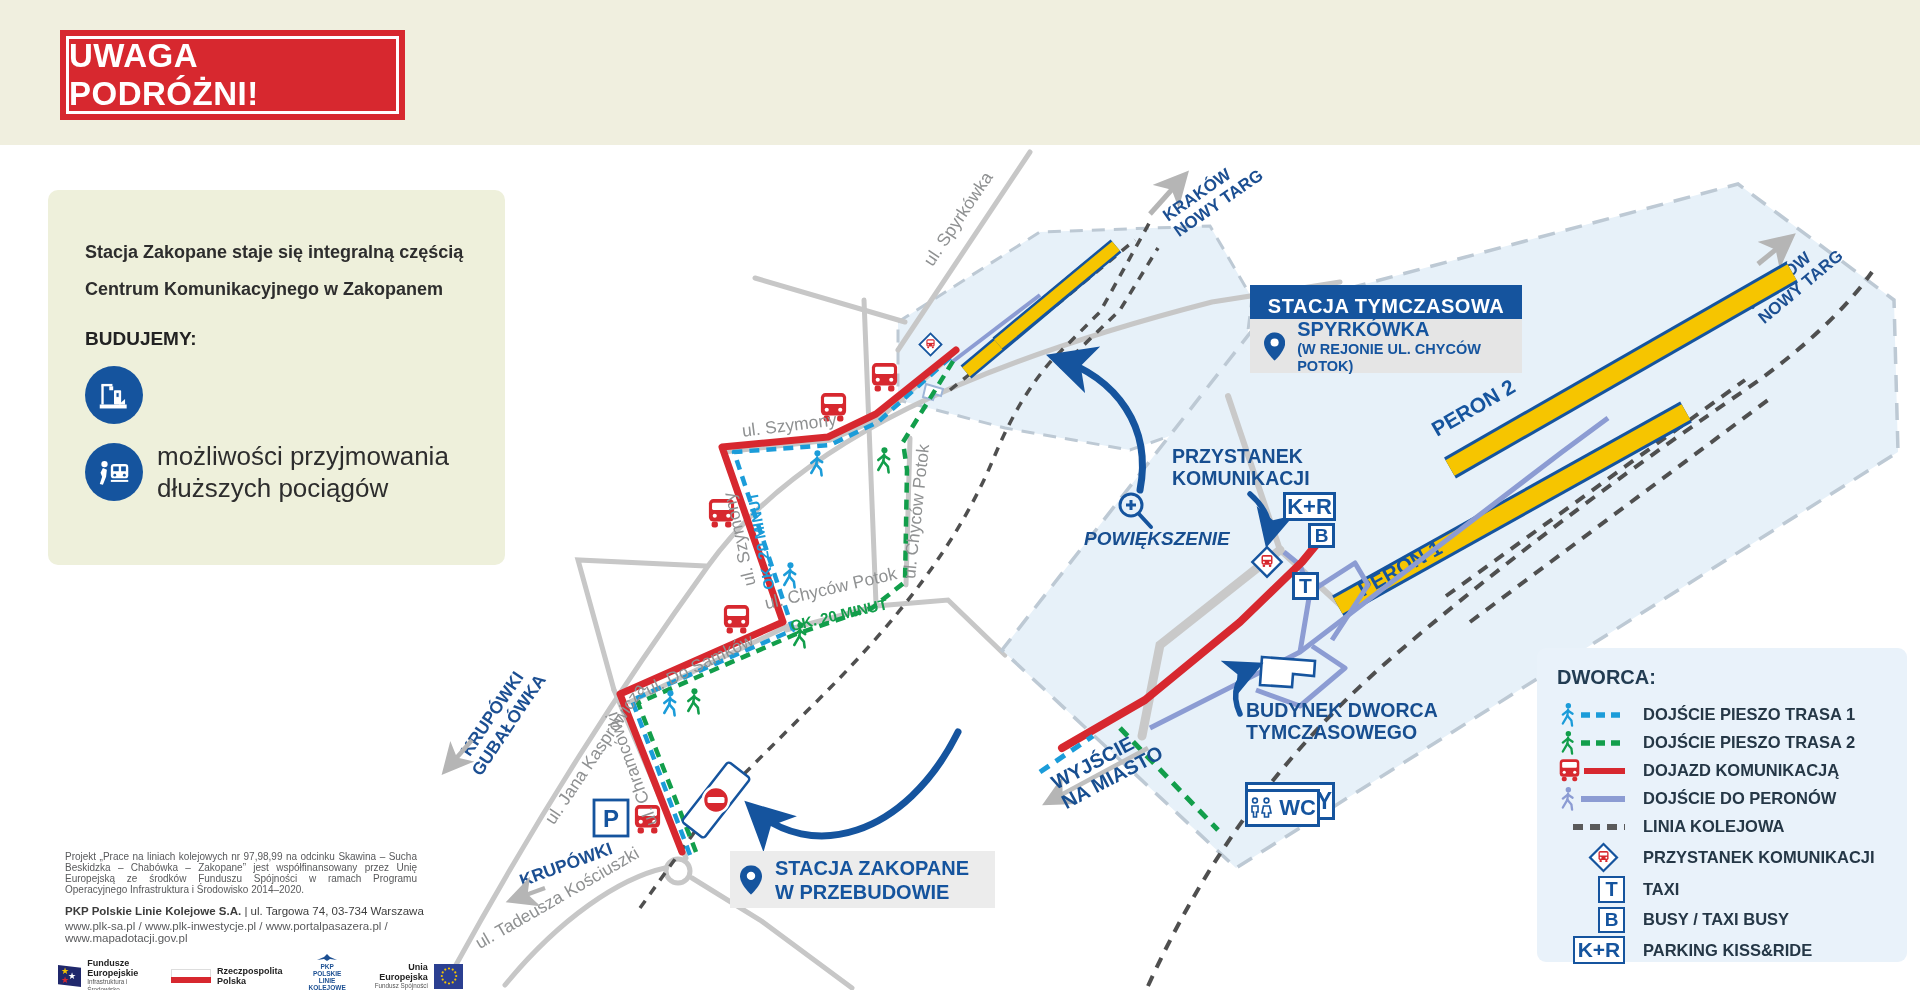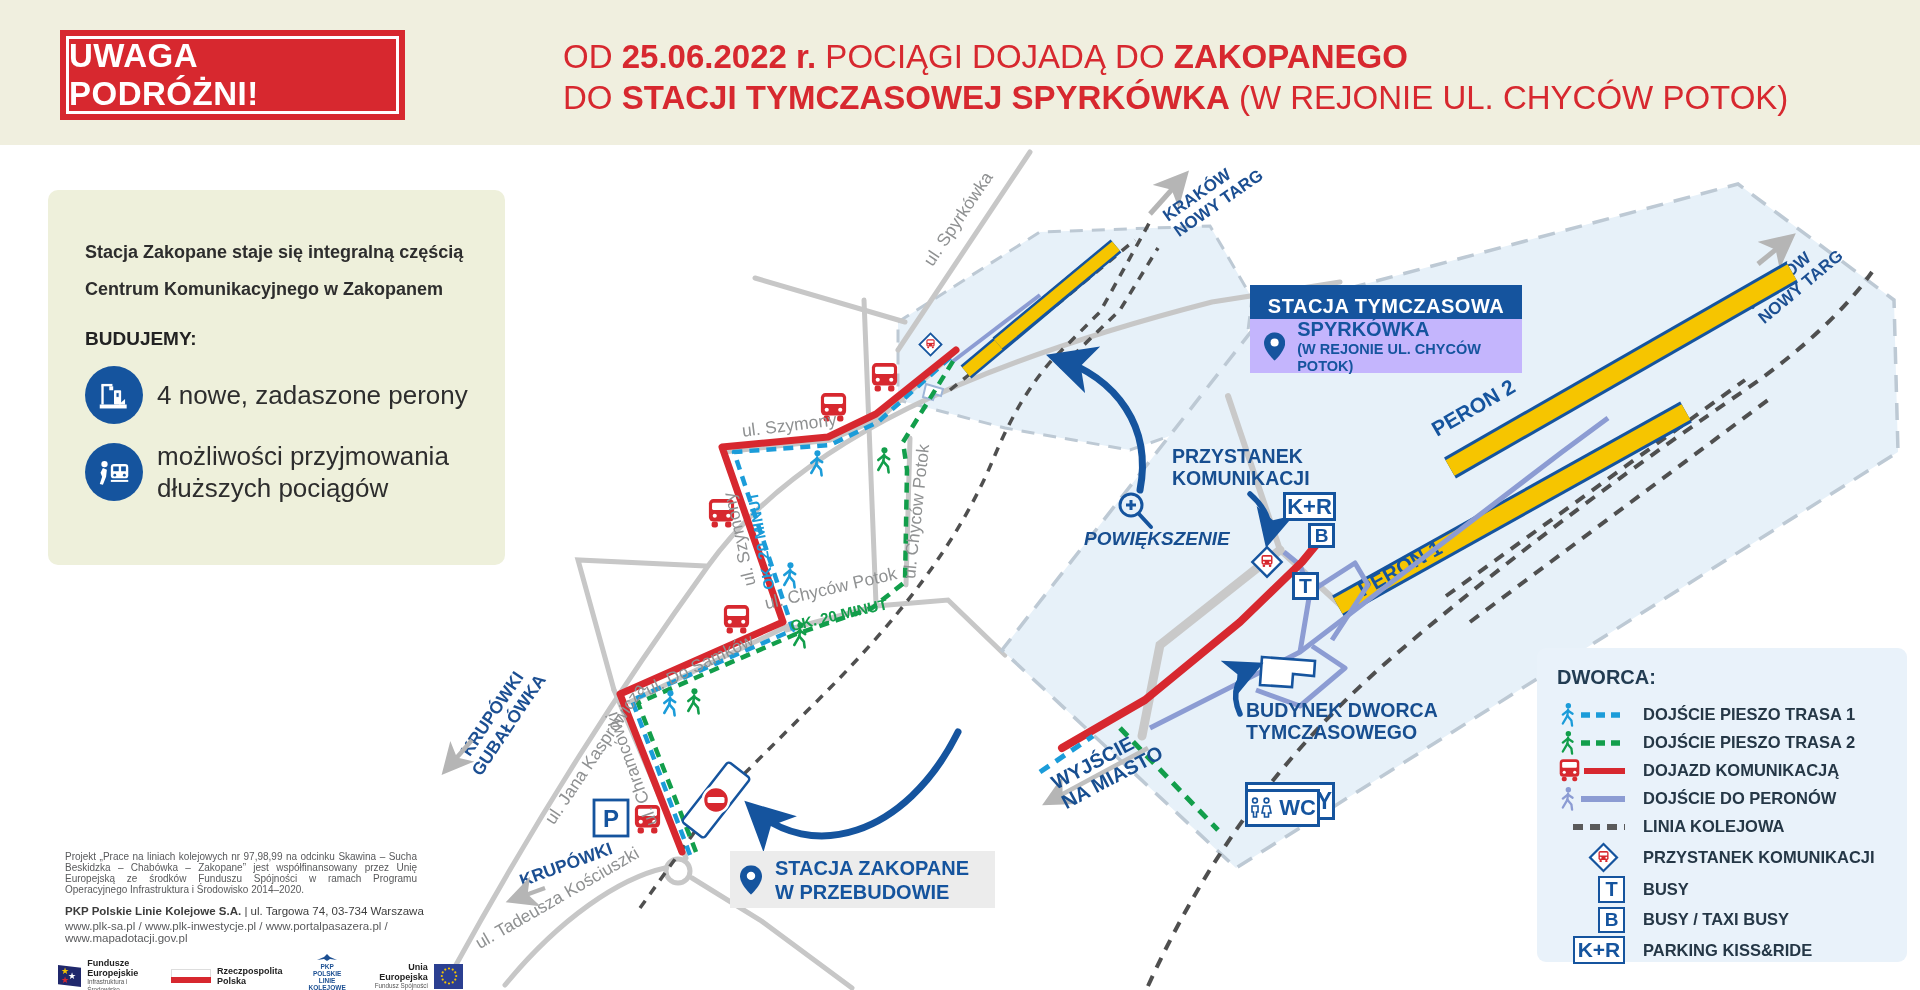--- a/index.html
+++ b/index.html
@@ -21,21 +21,21 @@
          padding:44px 30px 0 37px;}
   #panel .title{font-size:18px;line-height:37px;font-weight:bold;color:#2d2d2d;width:400px;}
   #panel .budujemy{font-size:19px;font-weight:bold;color:#222;margin-top:20px;}
   .pitem{display:flex;align-items:center;margin-top:16px;}
   .pitem .circ{flex:0 0 58px;width:58px;height:58px;border-radius:50%;background:#15549e;
                display:flex;align-items:center;justify-content:center;}
   .pitem .txt{margin-left:14px;font-size:26px;line-height:32px;color:#2d2d2d;}
   
   #stacja-tym-title{left:1250px;top:285px;width:272px;height:42px;background:#15549e;color:#fff;
         display:flex;align-items:center;justify-content:center;font-weight:bold;font-size:20px;letter-spacing:.5px;}
-  #stacja-tym-body{left:1250px;top:319px;width:272px;height:54px;background:#c4b5fd;display:flex;align-items:center;
+  #stacja-tym-body{left:1250px;top:319px;width:272px;height:54px;background:#e5e5e5;display:flex;align-items:center;
         padding:0 0 0 14px;box-sizing:border-box;}
   #stacja-tym-body .nm{margin-left:12px;color:#15549e;line-height:1.15;}
   #stacja-tym-body .nm .big{font-weight:bold;font-size:20px;}
   #stacja-tym-body .nm .sub{font-weight:bold;font-size:14.5px;}
   .sqbox{background:#fff;border:3px solid #15549e;color:#15549e;font-weight:bold;
          display:flex;align-items:center;justify-content:center;box-sizing:border-box;}
   #kr-box{left:1283px;top:492px;width:53px;height:29px;font-size:22px;}
   #b-box{left:1308px;top:523px;width:27px;height:25px;font-size:19px;}
   #t-box{left:1292px;top:572px;width:27px;height:28px;font-size:21px;}
   #kasy-box{left:1245px;top:782px;width:90px;height:38px;font-size:23px;gap:7px;}
@@ -285,45 +285,40 @@
     </g>
   </g>
 </svg>
 
 <div id="header" class="ov">
   <div id="alert">
     <div class="inner">
           <span>UWAGA PODRÓŻNI!</span>
         </div>
   </div>
-  <div id="headline">
-    <div><span>OD </span><b>25.06.2022 r.</b><span> POCIĄGI DOJADĄ DO </span><b>ZAKOPANEGO</b></div>
-    <div><span>DO </span><b>STACJI TYMCZASOWEJ SPYRKÓWKA</b><span> (W REJONIE UL. CHYCÓW POTOK)</span></div>
-  </div>
 </div>
 
 <div id="panel" class="ov">
   <div class="title">Stacja Zakopane staje się integralną częścią Centrum Komunikacyjnego w Zakopanem</div>
   <div class="budujemy">BUDUJEMY:</div>
   <div class="pitem">
     <div class="circ">
       <svg width="38" height="38" viewBox="0 0 48 48">
         <g fill="#fff">
           <rect x="6" y="36" width="34" height="5"></rect>
           <path d="M30,36 l8,-7 v7 z"></path>
           <rect x="24" y="18" width="9" height="18" rx="1"></rect>
           <rect x="26.5" y="21" width="4" height="6" fill="#15549e"></rect>
           <rect x="26.5" y="21" width="4" height="6" fill="none" stroke="#fff" stroke-width="1.2"></rect>
           <rect x="8" y="12" width="3" height="24"></rect>
           <rect x="8" y="10" width="14" height="3"></rect>
           <rect x="18" y="13" width="5" height="5"></rect>
         </g>
       </svg>
     </div>
-    <div class="txt">4 nowe, zadaszone perony</div>
   </div>
   <div class="pitem">
     <div class="circ">
       <svg width="38" height="38" viewBox="0 0 48 48">
         <g fill="#fff">
           <circle cx="12" cy="14" r="4"></circle>
           <path d="M10,19 l5,2 -1,9 -4,10 -4,-1 3,-9 -2,-5 z"></path>
           <rect x="20" y="14" width="22" height="18" rx="4"></rect>
           <rect x="23" y="17" width="7" height="6" fill="#15549e"></rect>
           <rect x="33" y="17" width="6" height="6" fill="#15549e"></rect>
@@ -436,21 +431,21 @@
       <svg width="66" height="33" viewBox="0 0 66 33">
             <use href="#diamond" x="28" y="0" width="33" height="33"></use>
           </svg>
     </div>
     <div class="lbl">PRZYSTANEK KOMUNIKACJI</div>
   </div>
   <div class="lrow" style="height:29px">
     <div class="ic">
           <div class="lbox" style="width:27px;height:27px;font-size:20px;">T</div>
         </div>
-    <div class="lbl">BUSY</div>
+    <div class="lbl">TAXI</div>
   </div>
   <div class="lrow" style="height:29px">
     <div class="ic">
           <div class="lbox" style="width:27px;height:26px;font-size:19px;">B</div>
         </div>
     <div class="lbl">BUSY / TAXI BUSY</div>
   </div>
   <div class="lrow" style="height:30px">
     <div class="ic">
           <div class="lbox" style="width:52px;height:28px;font-size:21px;">K+R</div>

